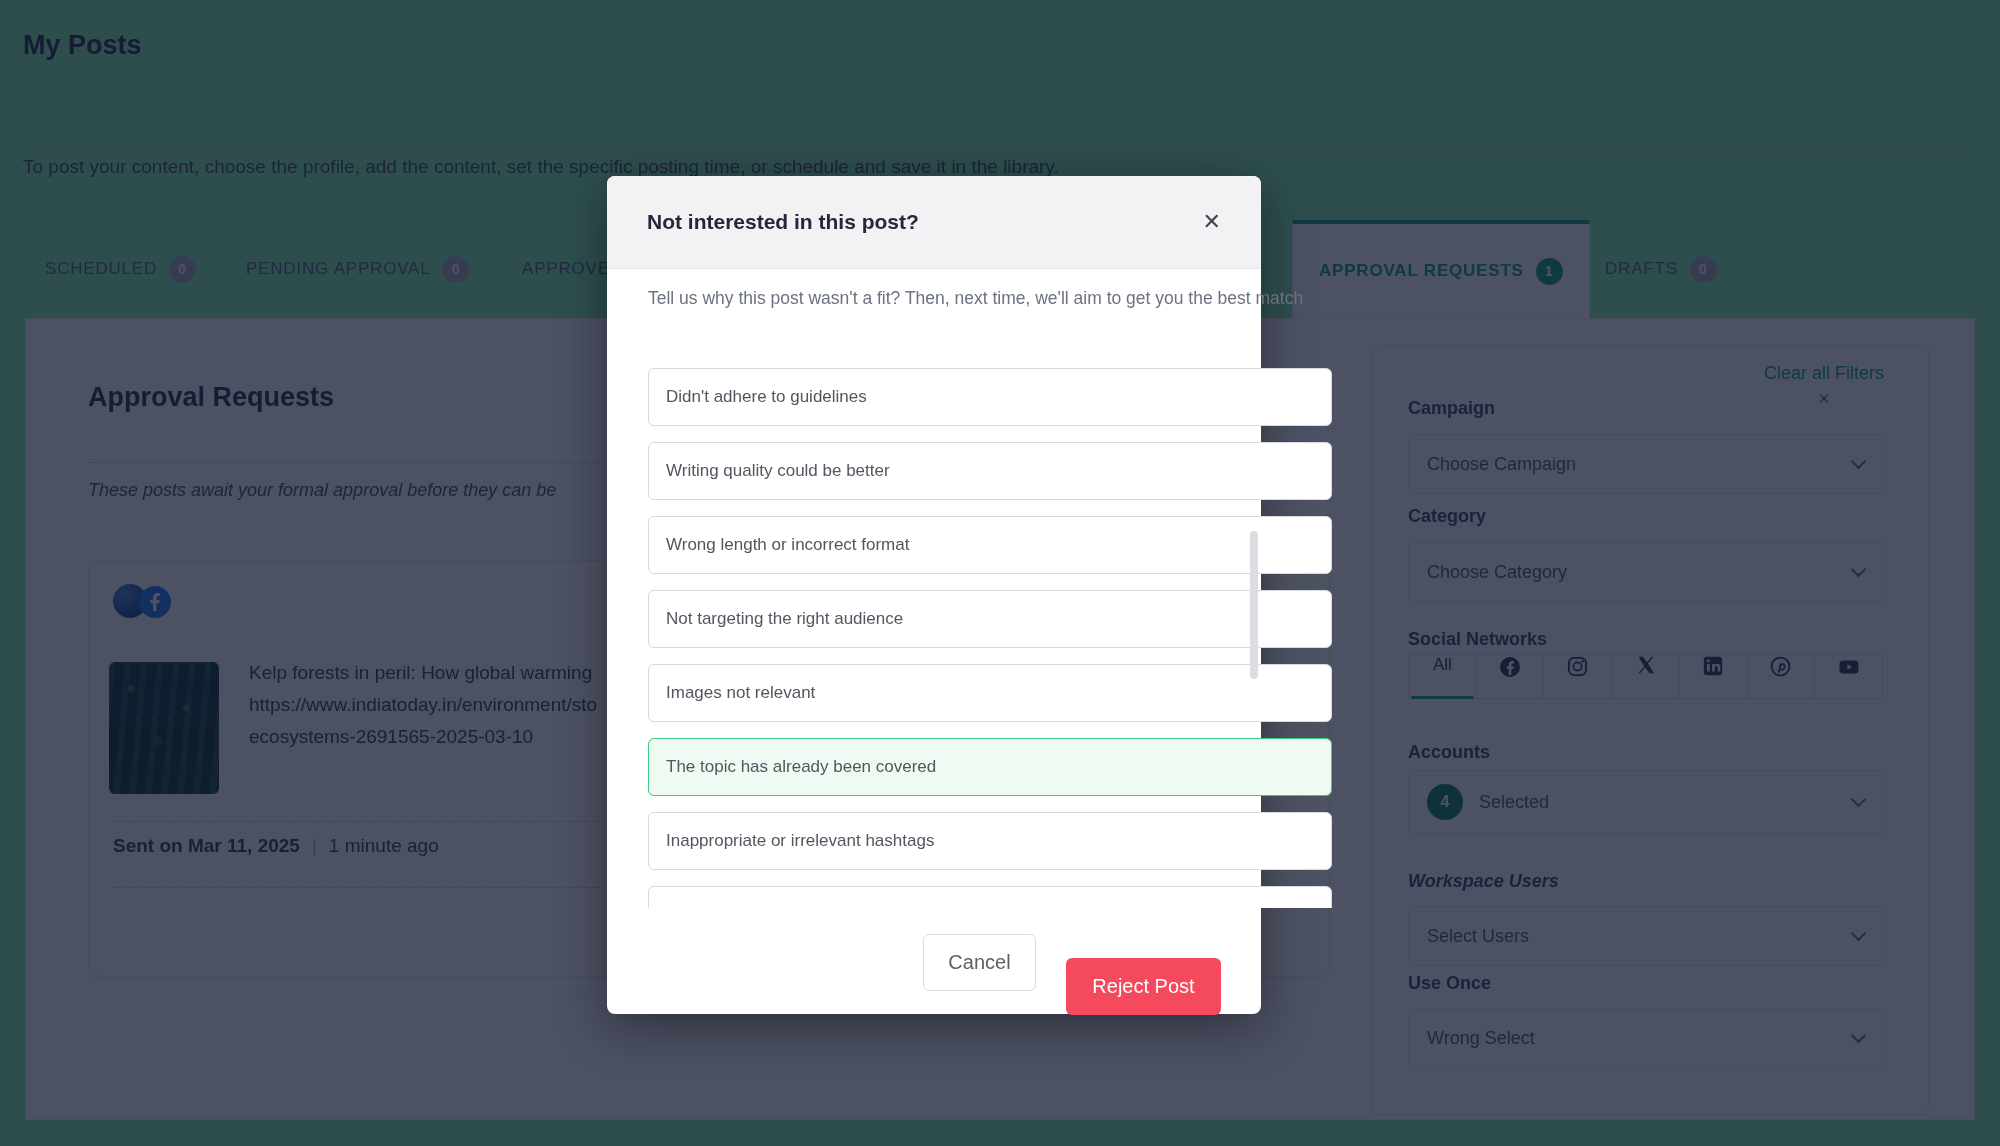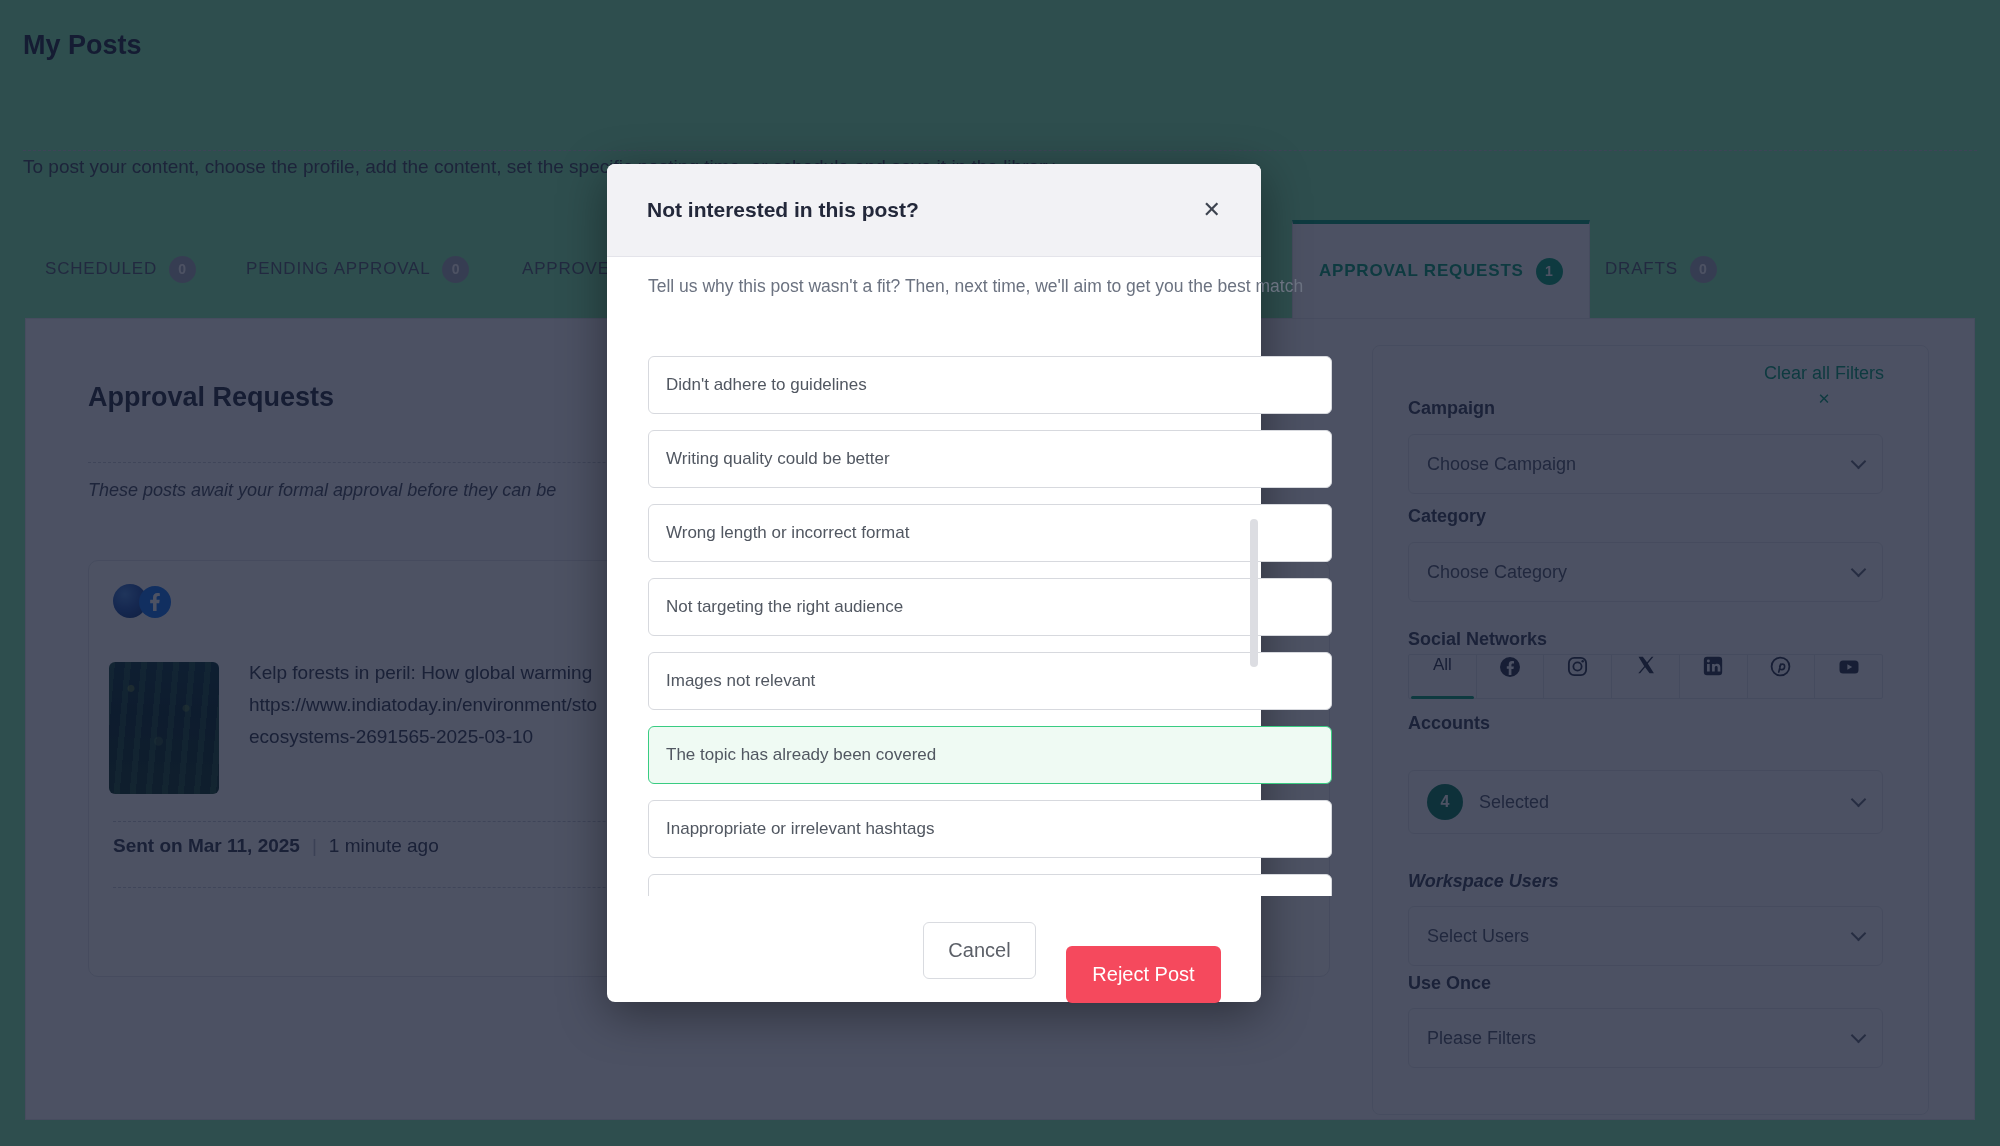--- a/index.html
+++ b/index.html
@@ -63,21 +63,21 @@
   .social-cell { flex:1; display:flex; justify-content:center; position:relative;
                  border-right:1px solid #e0e3eb; color:#2f3850; cursor:pointer; }
   .social-cell:last-child { border-right:none; }
   .social-cell .all-label { font-size:17px; color:#2e3650; }
   .all-underline { position:absolute; left:2px; right:2px; bottom:-1px; height:3px; background:#0fa37a; border-radius:2px; }
   .acc-badge { width:36px; height:36px; border-radius:50%; background:#0d7f63; color:#fff; font-size:16px; font-weight:700;
                display:flex; align-items:center; justify-content:center; margin-right:16px; flex:none; }
 
   
   .overlay { position:absolute; inset:0; background:rgba(15,21,44,0.74); }
-  .modal { position:absolute; left:607px; top:164px; width:654px; height:838px; background:#fff;
+  .modal { position:absolute; left:607px; top:176px; width:654px; height:838px; background:#fff;
            border-radius:8px; box-shadow:0 12px 48px rgba(0,0,0,.4); }
   .modal-header { position:absolute; left:0; top:0; right:0; height:93px; background:#f2f2f5;
                   border-bottom:1px solid #e4e4ea; border-radius:8px 8px 0 0; display:flex; align-items:center; padding:0 40px; }
   .modal-title { font-size:21px; font-weight:700; color:#23283a; }
   .modal-close { margin-left:auto; font-size:22px; color:#3e4450; cursor:pointer; line-height:1; }
   .modal-desc { position:absolute; left:41px; top:107px; width:672px; font-size:17.5px; line-height:31px; color:#6b7280; }
   .opt-list { position:absolute; left:41px; top:192px; width:684px; height:540px; overflow:hidden;
               display:flex; flex-direction:column; gap:16px; }
   .opt { flex:none; height:58px; border:1px solid #d7d9de; border-radius:6px; background:#fff;
          display:flex; align-items:center; padding:0 17px; font-size:17px; color:#515761; cursor:pointer; }
@@ -206,36 +206,36 @@
           </svg>
       </div>
       <div class="social-cell">
         <svg width="24" height="24" viewBox="0 0 24 24">
             <rect x="2.5" y="5.5" width="19" height="13" rx="3.5" fill="currentColor"></rect>
             <path d="M10.4 9.2l4.8 2.8-4.8 2.8z" fill="#fcfcfe"></path>
           </svg>
       </div>
     </div>
 
-    <div class="f-label" style="top:367px;">Accounts</div>
+    <div class="f-label" style="top:396px;">Accounts</div>
     <div class="f-select" style="top:424px; height:64px;">
       <span class="acc-badge">4</span>
       <span>Selected</span>
       <span class="chev"></span>
     </div>
 
     <div class="f-label" style="top:525px;font-style:italic;">Workspace Users</div>
     <div class="f-select" style="top:560px; height:60px;">
       <span>Select Users</span>
       <span class="chev"></span>
     </div>
 
     <div class="f-label" style="top:627px;">Use Once</div>
     <div class="f-select" style="top:662px; height:60px;">
-      <span>Please Filters</span>
+      <span>Wrong Select</span>
       <span class="chev"></span>
     </div>
   </div>
 
   <div class="overlay"></div>
 
   <div class="modal">
     <div class="modal-header">
       <span class="modal-title">Not interested in this post?</span>
       <span class="modal-close">✕</span>

